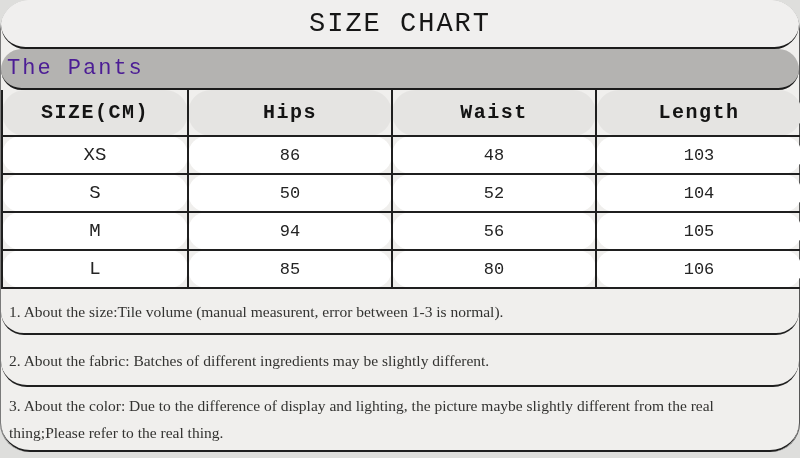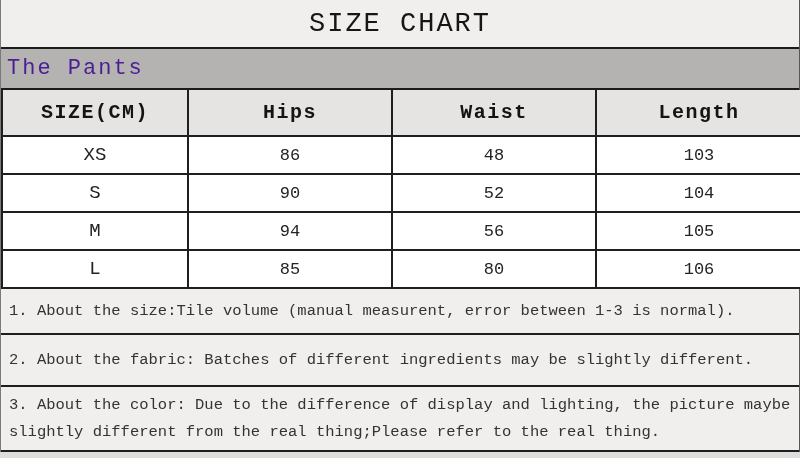--- a/index.html
+++ b/index.html
@@ -1,15 +1,15 @@
 <!DOCTYPE html>
 <html><head>
 <meta charset="utf-8">
 <style>
-  * { margin:0; padding:0; box-sizing:border-box; }
+  * { margin:0; padding:0; box-sizing:border-box;border-radius:29px; }
   html,body { width:800px; height:458px; }
   body {
     background:#dededc;
     font-family:"Liberation Mono","DejaVu Sans Mono",monospace;
     color:#1c1c1c;
     overflow:hidden;
   }
   .sheet {
     width:800px;
     height:452px;
@@ -73,20 +73,21 @@
   table.size-table td.size-col { font-size:19px;margin-top:20px; }
   
   .notes { background:#f0efed; }
   .note {
     border-bottom:2px solid #1f1f1f;
     padding:9px 6px 8px 8px;
     font-size:15.5px;
     line-height:27px;
     color:#333331;
     letter-spacing:0;
+    font-family:Liberation Serif, serif;
   }
   .note:nth-child(2) { padding-top:12px; padding-bottom:11px; }
   .note:nth-child(3) { padding-top:5px; padding-bottom:4px; }
 </style>
 </head>
 <body>
 
 <div class="sheet">
 
   <div class="title-bar">
@@ -114,21 +115,21 @@
     </thead>
     <tbody>
       <tr>
         <td class="size-col">XS</td>
         <td>86</td>
         <td>48</td>
         <td>103</td>
       </tr>
       <tr>
         <td class="size-col">S</td>
-        <td>90</td>
+        <td>50</td>
         <td>52</td>
         <td>104</td>
       </tr>
       <tr>
         <td class="size-col">M</td>
         <td>94</td>
         <td>56</td>
         <td>105</td>
       </tr>
       <tr>

